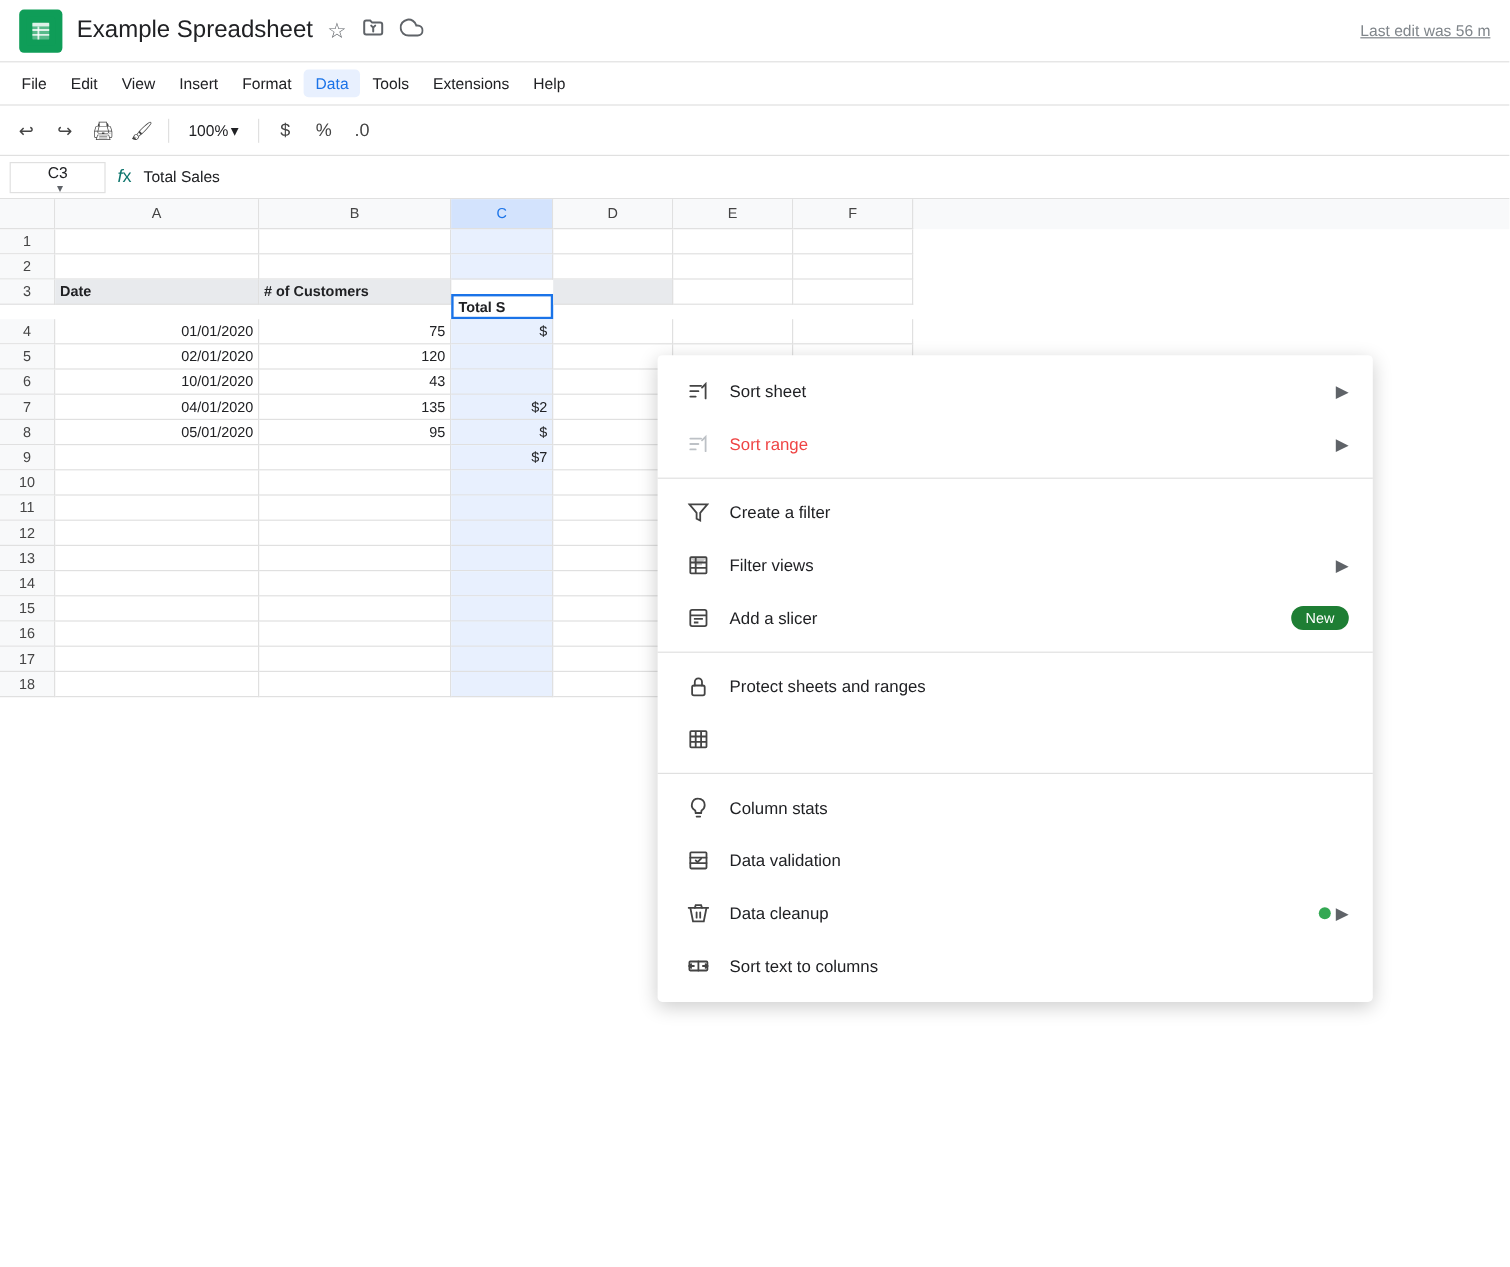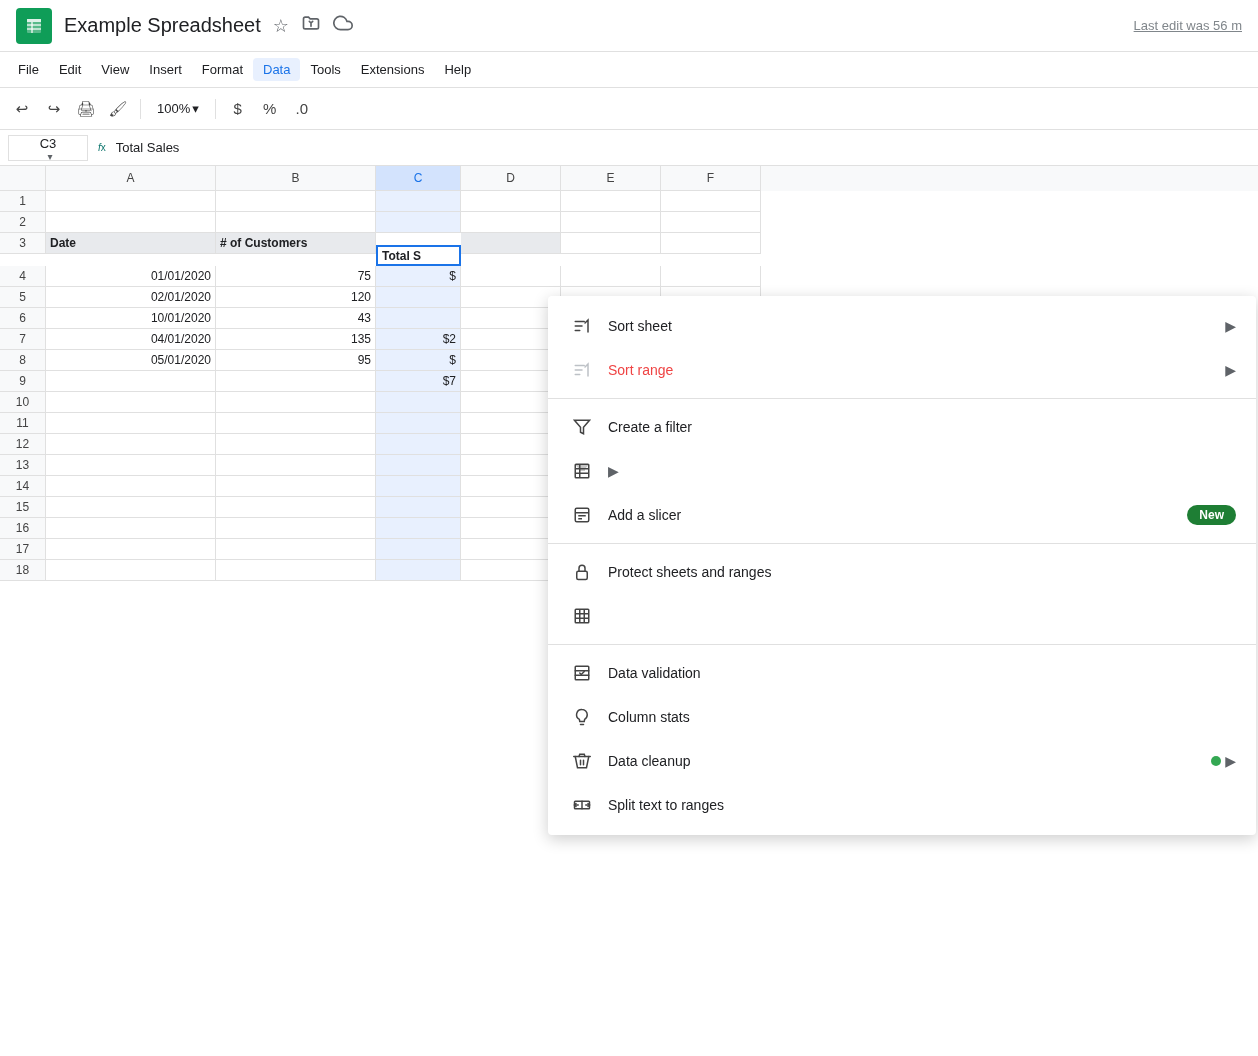--- a/index.html
+++ b/index.html
@@ -133,21 +133,21 @@
       color: #202124;
       flex-direction: column;
     }
     .cell-ref-dropdown {
       font-size: 10px;
       color: #5f6368;
       margin-left: 4px;
     }
     .formula-icon {
       color: #0f766e;
-      font-size: 10px;
+      font-size: 15px;
       padding: 0 6px;
     }
     .formula-input {
       flex: 1;
       font-size: 13px;
       color: #202124;
       border: none;
       outline: none;
     }
 
@@ -230,21 +230,21 @@
     .cell.selected-col { background: #e8f0fe; }
     .cell.active {
       border: 2px solid #1a73e8;
       background: #fff;
       margin-top: 12px;
     }
     .dropdown-menu {
       position: absolute;
       top: 130px;
       left: 548px;
-      width: 708px;
+      width: 596px;
       background: #fff;
       border-radius: 4px;
       box-shadow: 0 4px 16px rgba(0,0,0,0.2);
       z-index: 100;
       padding: 8px 0;
     }
     .menu-row {
       display: flex;
       align-items: center;
       padding: 8px 20px;
@@ -279,21 +279,21 @@
     }
     .menu-divider {
       height: 1px;
       background: #e0e0e0;
       margin: 6px 0;
     }
     .new-badge {
       background: #1e7e34;
       color: #fff;
       font-size: 12px;
-      font-weight: bold;
+      font-weight: normal;
       padding: 3px 12px;
       border-radius: 12px;
       margin-left: 8px;
     }
     .green-dot {
       width: 10px;
       height: 10px;
       border-radius: 50%;
       background: #34a853;
       margin-right: 4px;
@@ -601,20 +601,21 @@
     <div class="menu-row">
       <div class="menu-row-icon">
         <svg width="18" height="18" viewBox="0 0 24 24" fill="none" stroke="#444" stroke-width="2">
           <rect x="3" y="3" width="18" height="18" rx="1"></rect>
           <line x1="3" y1="9" x2="21" y2="9"></line>
           <line x1="3" y1="15" x2="21" y2="15"></line>
           <line x1="9" y1="3" x2="9" y2="21"></line>
           <polygon points="22 3 2 3 8 9 8 12 16 12 16 9 22 3" fill="#444" stroke="none" opacity="0.3"></polygon>
         </svg>
       </div>
+      <span class="menu-row-label">Filter views</span>
       <span class="menu-row-arrow">▶</span>
     </div>
 
     <div class="menu-row">
       <div class="menu-row-icon">
         <svg width="18" height="18" viewBox="0 0 24 24" fill="none" stroke="#444" stroke-width="2">
           <rect x="3" y="3" width="18" height="18" rx="2"></rect>
           <line x1="3" y1="9" x2="21" y2="9"></line>
           <line x1="7" y1="13" x2="17" y2="13"></line>
           <line x1="7" y1="17" x2="12" y2="17"></line>
@@ -647,36 +648,36 @@
         </svg>
       </div>
     </div>
 
 
     <div class="menu-divider"></div>
 
     <div class="menu-row">
       <div class="menu-row-icon">
         <svg width="18" height="18" viewBox="0 0 24 24" fill="none" stroke="#444" stroke-width="2" stroke-linecap="round">
+          <path d="M9 18h6M10 22h4M12 2a7 7 0 017 7c0 2.6-1.4 4.9-3.5 6.2L15 18H9l-.5-2.8A7.002 7.002 0 0112 2z"></path>
+        </svg>
+      </div>
+      <span class="menu-row-label">Column stats</span>
+    </div>
+
+    <div class="menu-row">
+      <div class="menu-row-icon">
+        <svg width="18" height="18" viewBox="0 0 24 24" fill="none" stroke="#444" stroke-width="2" stroke-linecap="round">
           <rect x="3" y="3" width="18" height="18" rx="1"></rect>
           <line x1="3" y1="9" x2="21" y2="9"></line>
           <line x1="3" y1="15" x2="21" y2="15"></line>
           <polyline points="9 12 11 14 15 10"></polyline>
         </svg>
       </div>
       <span class="menu-row-label">Data validation</span>
-    </div>
-
-    <div class="menu-row">
-      <div class="menu-row-icon">
-        <svg width="18" height="18" viewBox="0 0 24 24" fill="none" stroke="#444" stroke-width="2" stroke-linecap="round">
-          <path d="M9 18h6M10 22h4M12 2a7 7 0 017 7c0 2.6-1.4 4.9-3.5 6.2L15 18H9l-.5-2.8A7.002 7.002 0 0112 2z"></path>
-        </svg>
-      </div>
-      <span class="menu-row-label">Column stats</span>
     </div>
 
     <div class="menu-row">
       <div class="menu-row-icon">
         <svg width="18" height="18" viewBox="0 0 24 24" fill="none" stroke="#444" stroke-width="2" stroke-linecap="round">
           <path d="M3 6l3 15h12l3-15"></path>
           <line x1="1" y1="6" x2="23" y2="6"></line>
           <path d="M10 11v6M14 11v6"></path>
           <path d="M8 6l1-3h6l1 3"></path>
         </svg>
@@ -692,17 +693,17 @@
       <div class="menu-row-icon">
         <svg width="18" height="18" viewBox="0 0 24 24" fill="none" stroke="#444" stroke-width="2" stroke-linecap="round">
           <rect x="2" y="7" width="20" height="10" rx="1"></rect>
           <line x1="12" y1="7" x2="12" y2="17"></line>
           <line x1="7" y1="12" x2="2" y2="12"></line>
           <line x1="22" y1="12" x2="17" y2="12"></line>
           <polyline points="4 10 2 12 4 14"></polyline>
           <polyline points="20 10 22 12 20 14"></polyline>
         </svg>
       </div>
-      <span class="menu-row-label">Split text to ranges</span>
+      <span class="menu-row-label">Sort text to columns</span>
     </div>
 
   </div>
 </div>
 
 </body></html>

